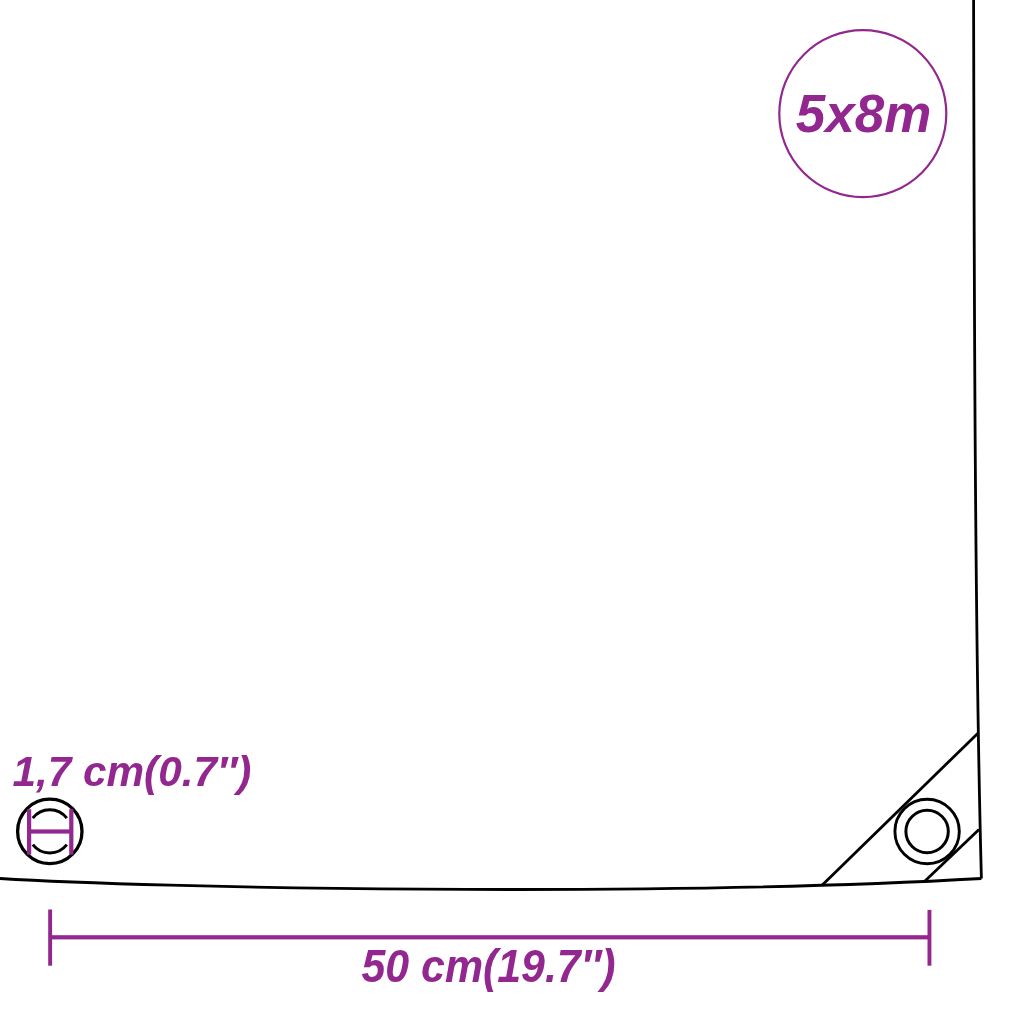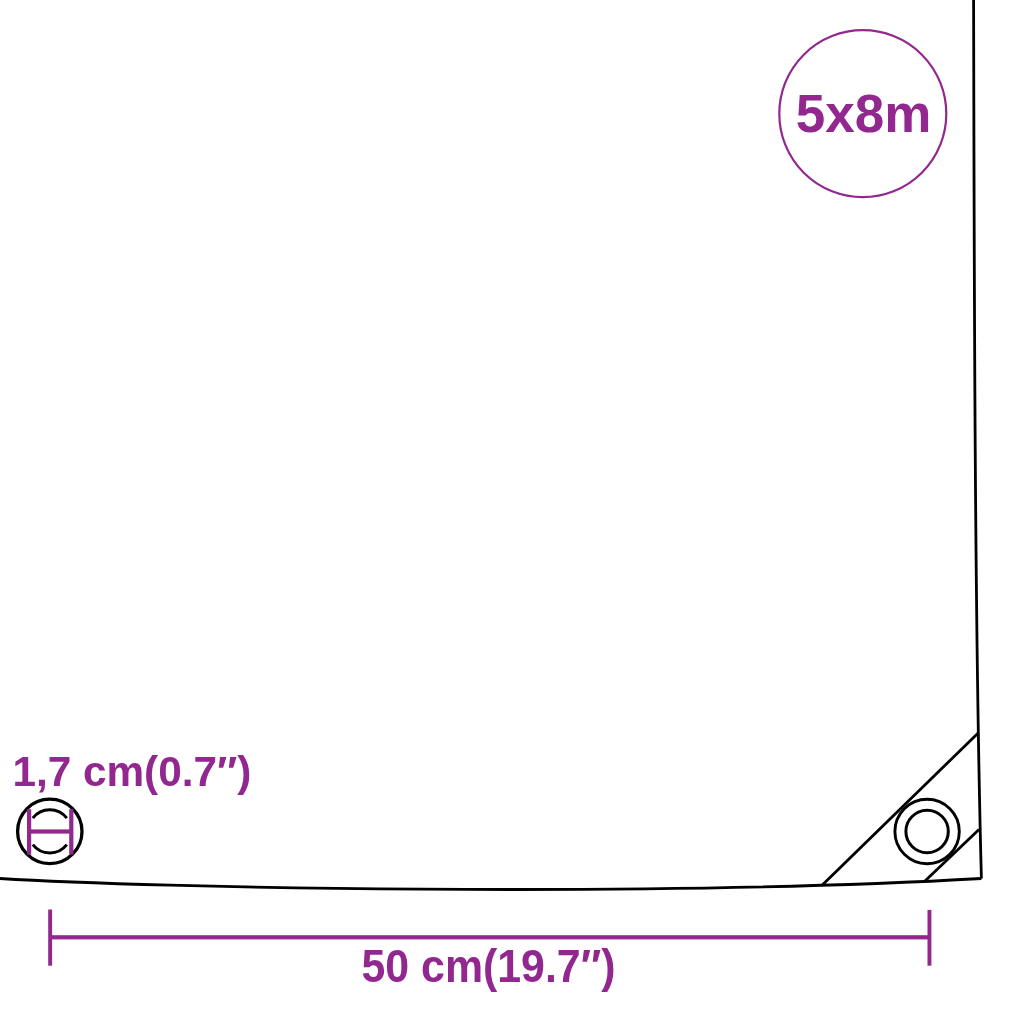--- a/index.html
+++ b/index.html
@@ -1,17 +1,17 @@
 <!DOCTYPE html>
 <html><head>
 <meta charset="utf-8">
 <style>
   html,body{margin:0;padding:0;background:#ffffff;}
   .canvas{position:relative;width:1024px;height:1024px;background:#ffffff;overflow:hidden;
-    font-family:"Liberation Sans", sans-serif;}
+    font-family:"Liberation Sans", sans-serif;font-style:italic;}
   svg{position:absolute;left:0;top:0;}
   text{font-family:"Liberation Sans", sans-serif;font-weight:bold;fill:#92278F;}
 </style>
 </head>
 <body>
 
 <div class="canvas">
 <svg width="1024" height="1024" viewBox="0 0 1024 1024">
 
   <rect x="0" y="0" width="1024" height="1024" fill="#ffffff"></rect>

